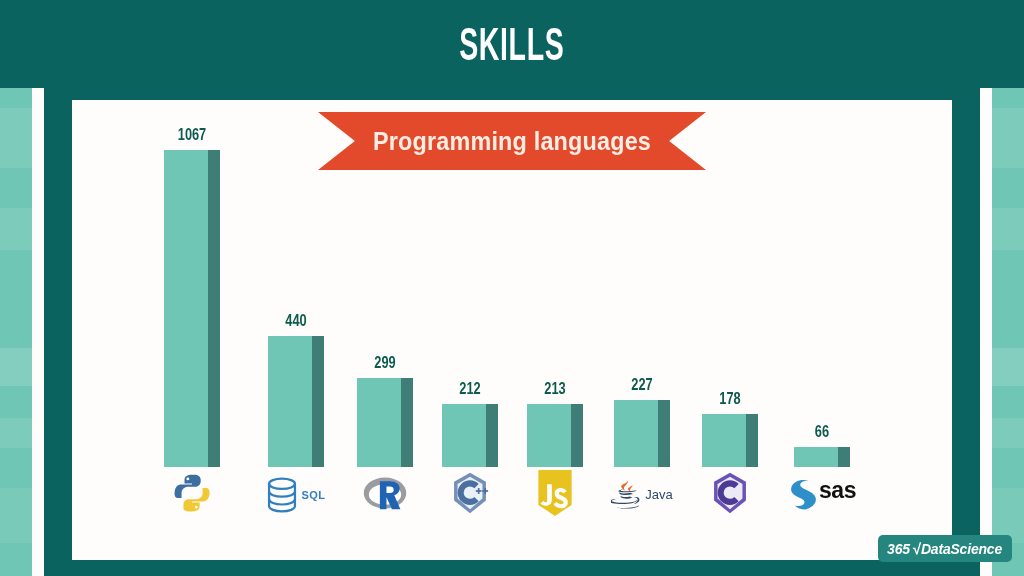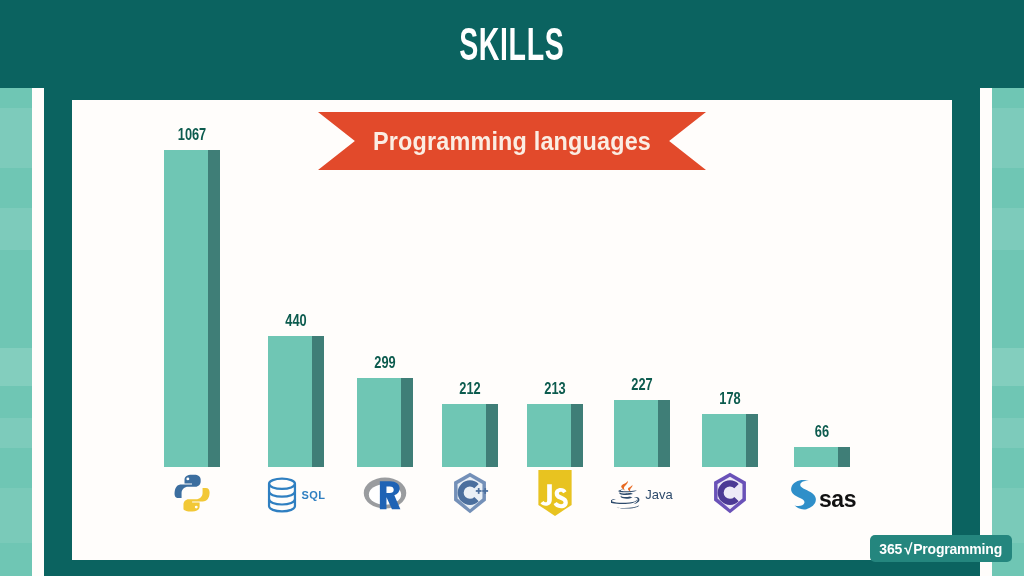--- a/index.html
+++ b/index.html
@@ -91,34 +91,34 @@
 
   
   .ic{display:block;}
   .java-lbl{
     font-size:13px;color:#2D4A6B;font-family:"Liberation Sans",sans-serif;
     line-height:1;margin-top:-2px;
   }
   .java-wrap{display:flex;align-items:center;justify-content:flex-end;height:48px;}
   .sql-wrap{display:flex;align-items:center;gap:3px;}
   .sql-lbl{font-size:11px;font-weight:bold;color:#2F7FC1;letter-spacing:.5px;}
-  .sas-wrap{display:flex;align-items:flex-end;gap:1px;}
+  .sas-wrap{display:flex;align-items:flex-start;gap:1px;}
   .sas-lbl{font-size:23px;font-weight:bold;color:#111111;letter-spacing:-.5px;}
 
   
   .logo{
     position:absolute;right:12px;bottom:14px;
     background:#24867E;border-radius:5px;
     padding:5px 10px 5px 9px;
     display:flex;align-items:center;
     z-index:9;
   }
   .logo-txt{
     color:#FFFFFF;font-size:14px;font-weight:bold;letter-spacing:-.2px;
-    white-space:nowrap;display:flex;align-items:center;
+    white-space:nowrap;display:flex;align-items:center;font-style:italic;
   }
   .logo-365{font-weight:bold;}
   .logo-root{font-size:15px;margin:0 1px 0 2px;}
 </style>
 </head>
 <body>
 
 <div class="side-strip left">
   <div class="blk b1"></div>
   <div class="blk b2"></div>
@@ -278,15 +278,15 @@
     </div>
   </div>
 
 <div class="ribbon-shape"></div>
 <div class="ribbon-text">Programming languages</div>
 
 <div class="logo">
   <span class="logo-txt">
     <span class="logo-365">365</span>
     <span class="logo-root">√</span>
-    <span>Programming</span>
+    <span>DataScience</span>
   </span>
 </div>
 
 </body></html>

